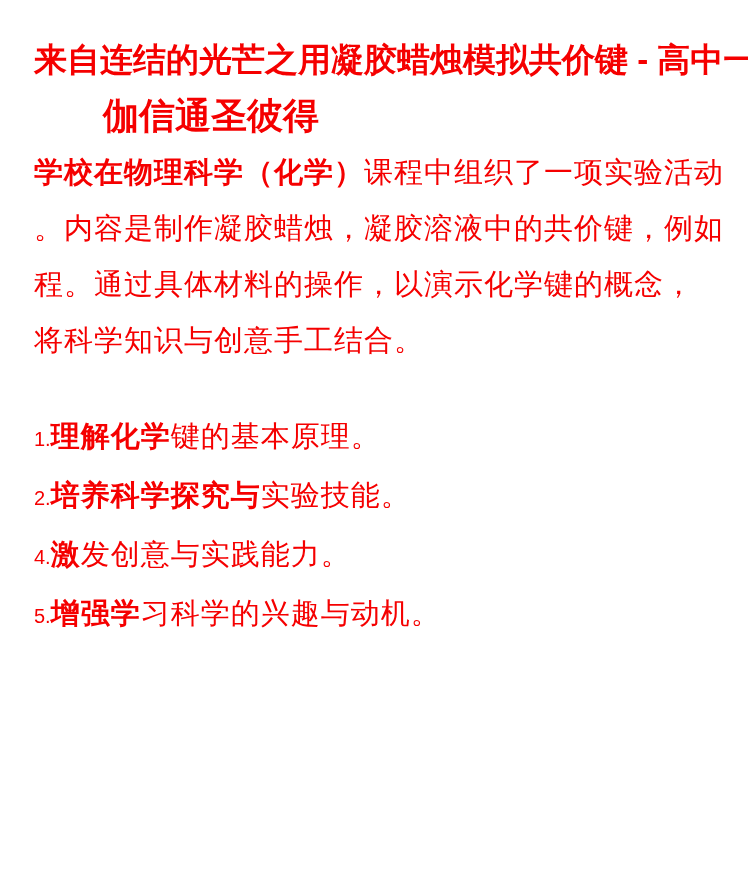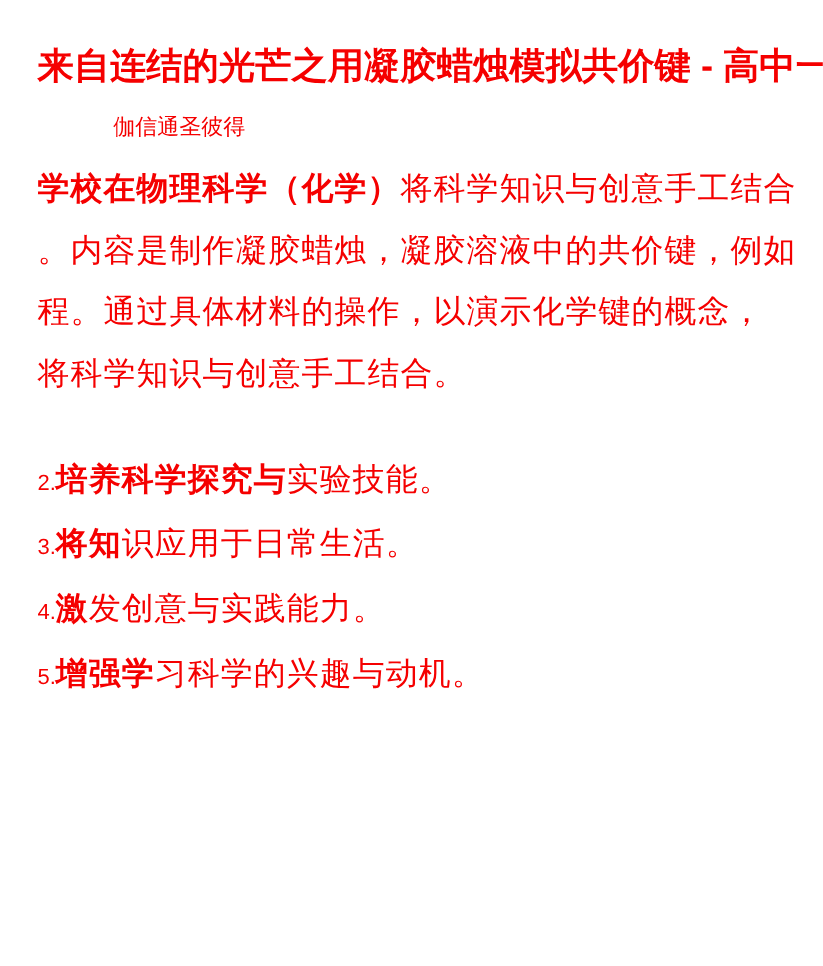--- a/index.html
+++ b/index.html
@@ -23,22 +23,22 @@
   .line {
     white-space: nowrap;
     line-height: 56px;
   }
   .title-line {
     font-size: 33px;
     font-weight: bold;
     letter-spacing: 0px;
   }
   .subtitle-line {
-    font-size: 20px;
-    font-weight: normal;
+    font-size: 36px;
+    font-weight: bold;
     padding-left: 69px;
   }
   .body-line {
     font-size: 29px;
     letter-spacing: 1px;
   }
   .seg-bold { font-weight: bold; }
   .seg-regular { font-weight: normal; }
   .spacer { height: 40px; }
   .list-number {
@@ -51,25 +51,25 @@
 <body style="background: rgb(255, 255, 255);">
 
 <div class="doc" style="color: rgb(245, 0, 0);">
   <div id="title-block">
       <div class="line title-line">来自连结的光芒之用凝胶蜡烛模拟共价键 - 高中一年</div>
     </div>
   <div id="subtitle-block">
       <div class="line subtitle-line">伽信通圣彼得</div>
     </div>
   <div id="paragraph-block">
-      <div class="line body-line"><span class="seg-bold">学校在物理科学（化学）</span><span class="seg-regular">将科学知识与创意手工结合</span></div>
+      <div class="line body-line"><span class="seg-bold">学校在物理科学（化学）</span><span class="seg-regular">课程中组织了一项实验活动</span></div>
       <div class="line body-line"><span class="seg-regular">。内容是制作凝胶蜡烛，凝胶溶液中的共价键，例如</span></div>
       <div class="line body-line"><span class="seg-regular">程。通过具体材料的操作，以演示化学键的概念，</span></div>
       <div class="line body-line"><span class="seg-regular">将科学知识与创意手工结合。</span></div>
     </div>
   <div class="spacer"></div>
   <div id="benefits-block">
+      <div class="line body-line"><span class="list-number">1.</span><span class="seg-bold">理解化学</span><span class="seg-regular">键的基本原理。</span></div>
       <div class="line body-line"><span class="list-number">2.</span><span class="seg-bold">培养科学探究与</span><span class="seg-regular">实验技能。</span></div>
-      <div class="line body-line"><span class="list-number">3.</span><span class="seg-bold">将知</span><span class="seg-regular">识应用于日常生活。</span></div>
       <div class="line body-line"><span class="list-number">4.</span><span class="seg-bold">激</span><span class="seg-regular">发创意与实践能力。</span></div>
       <div class="line body-line"><span class="list-number">5.</span><span class="seg-bold">增强学</span><span class="seg-regular">习科学的兴趣与动机。</span></div>
     </div>
 </div>
 
 </body></html>

